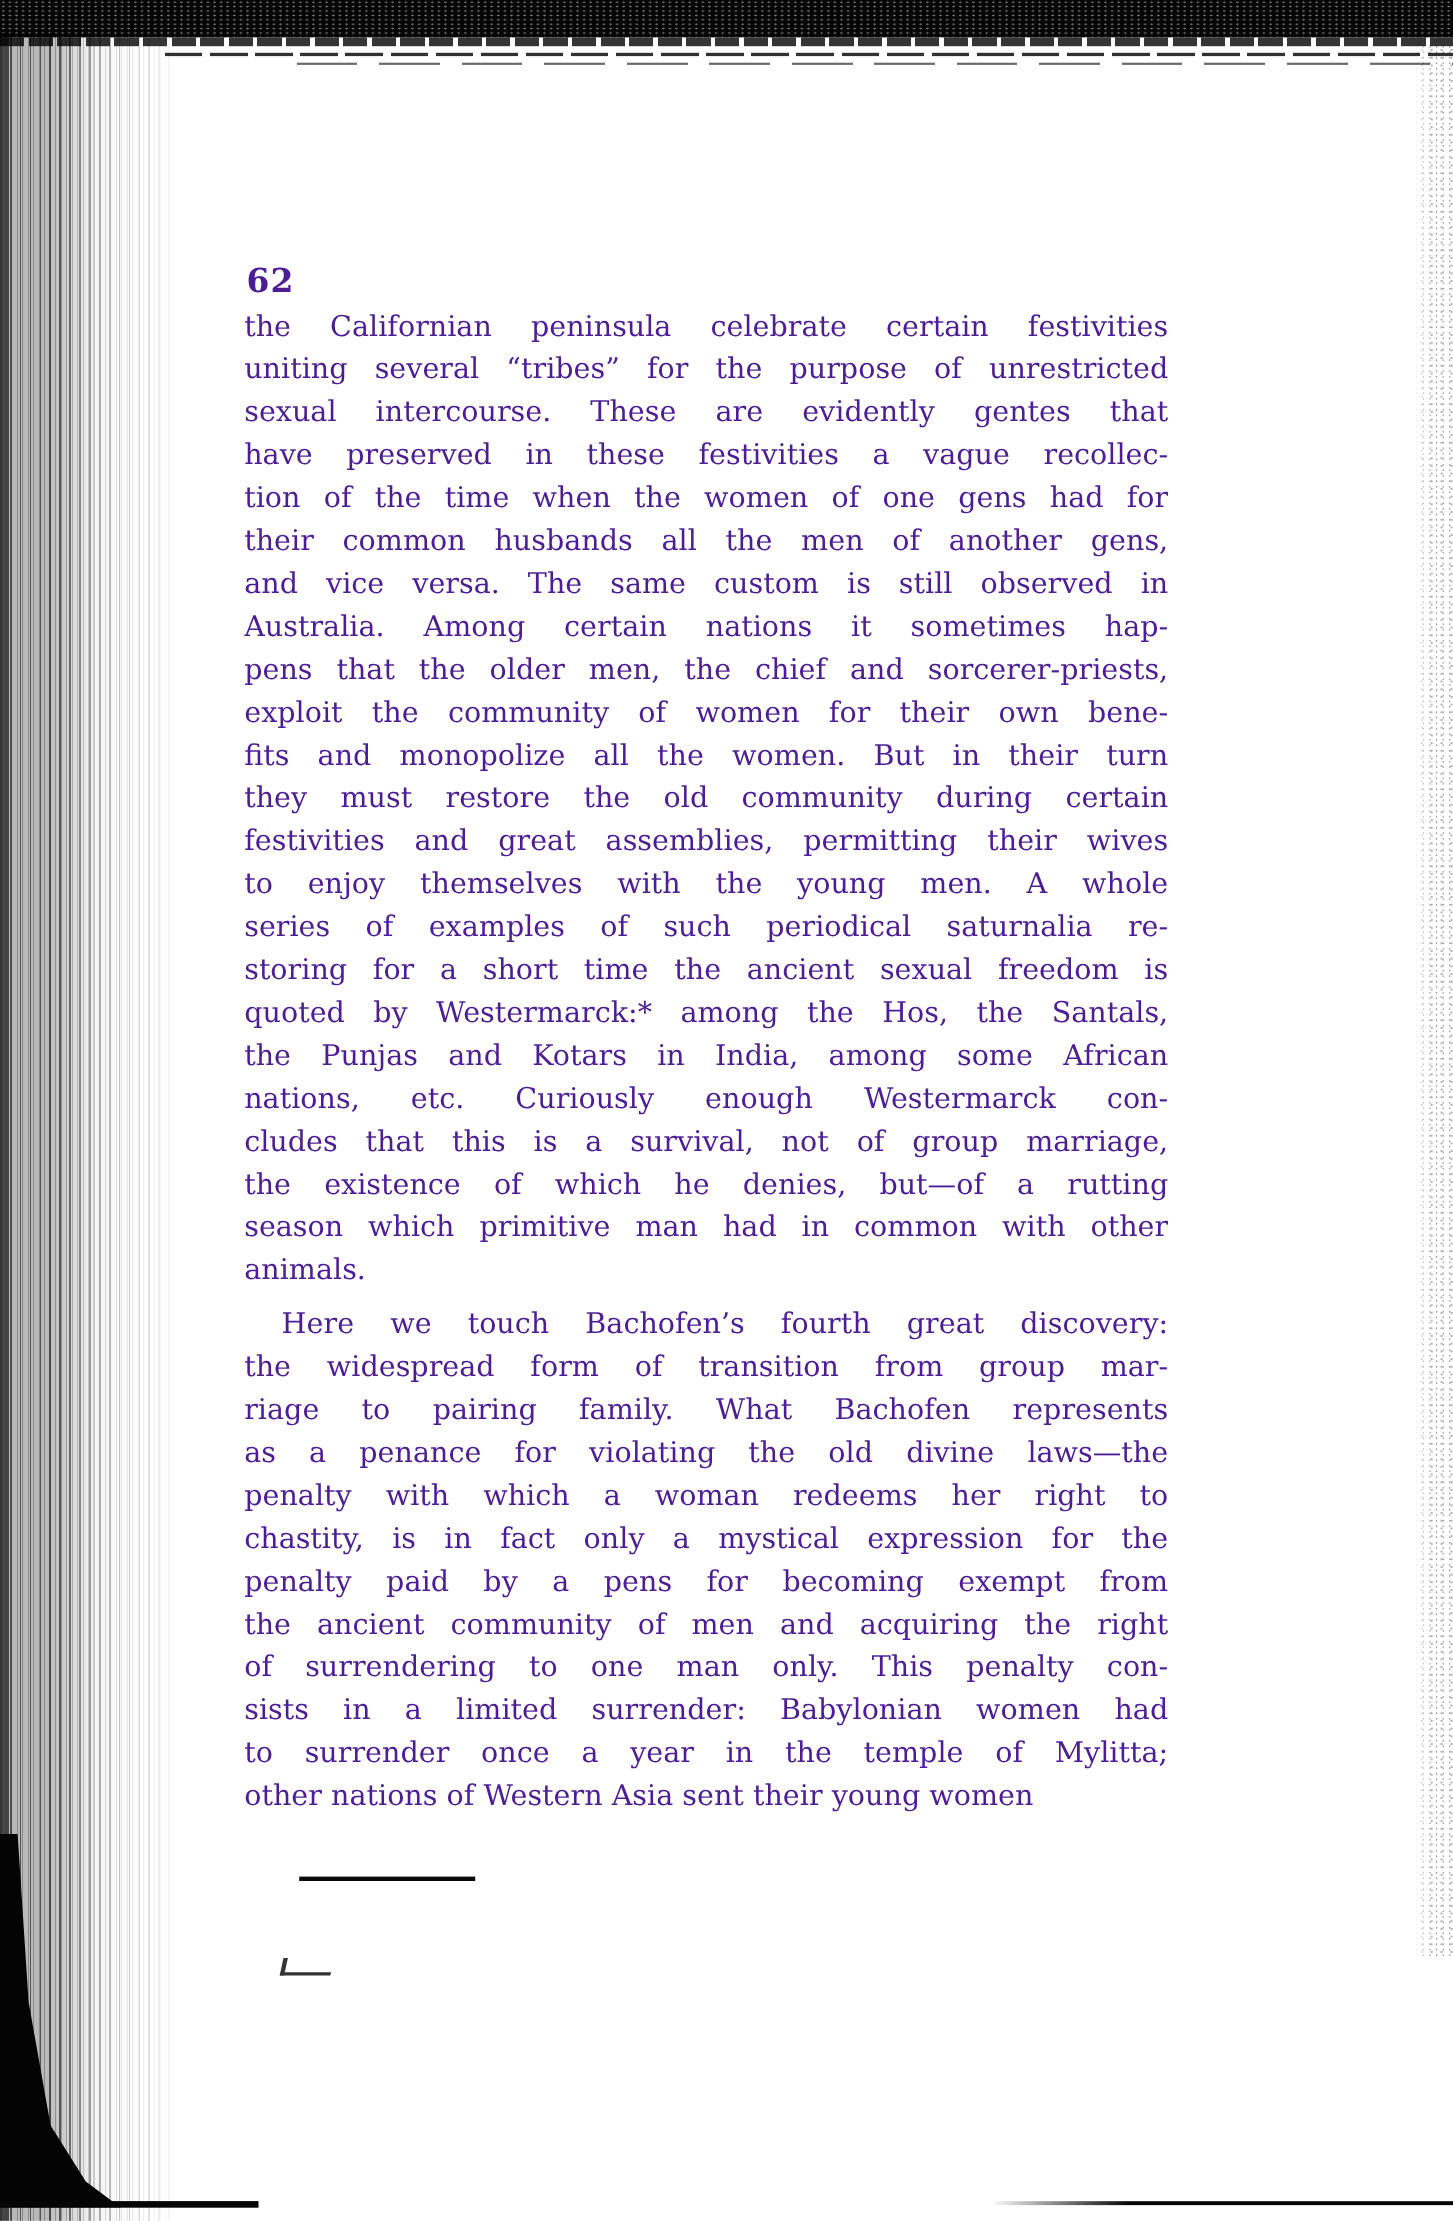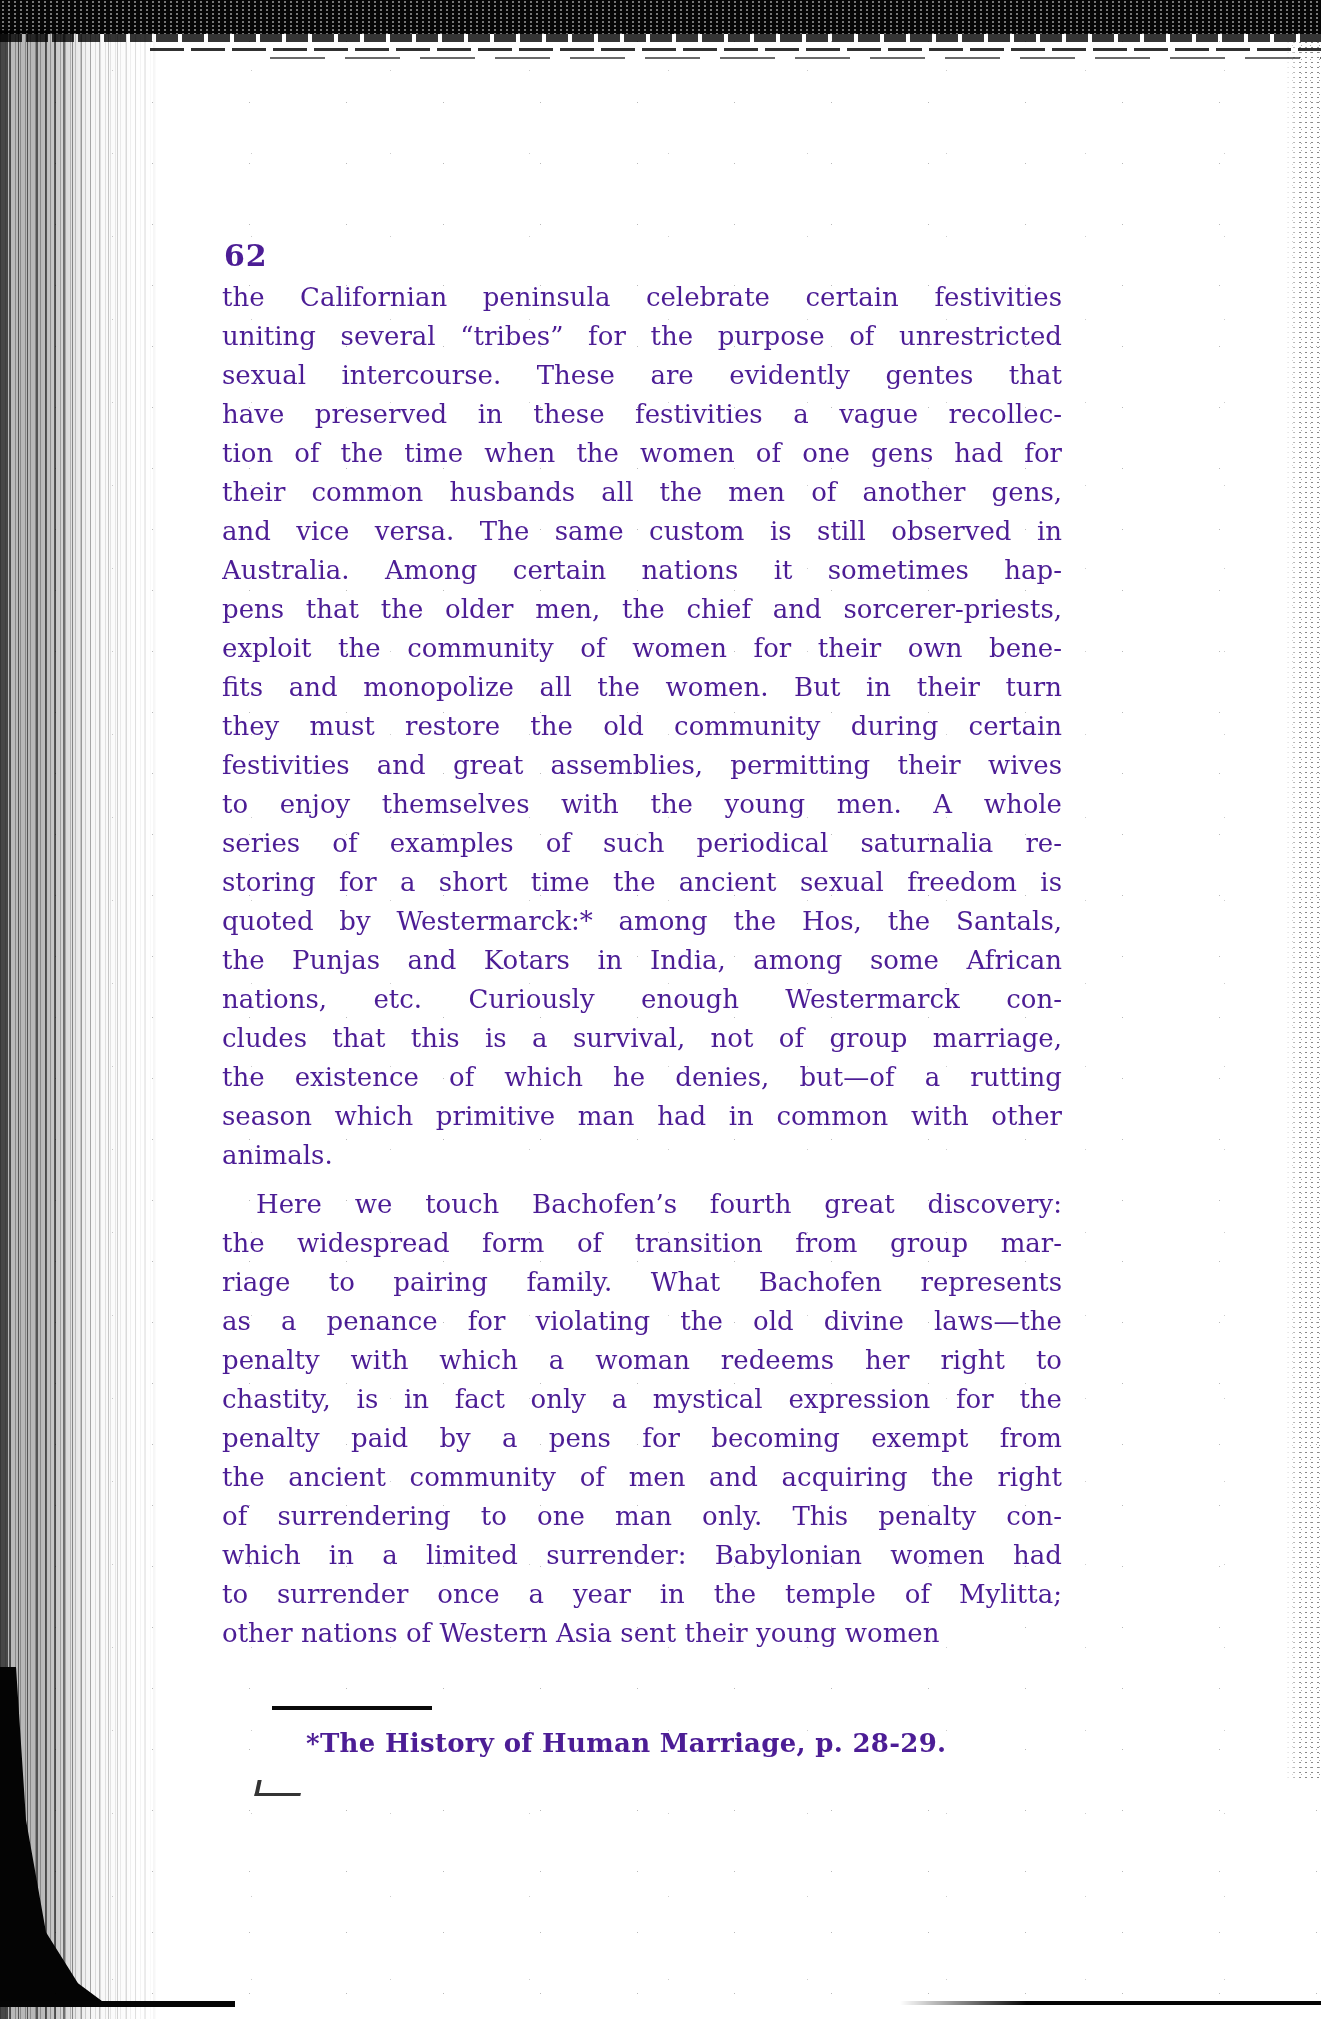--- a/index.html
+++ b/index.html
@@ -158,23 +158,22 @@
         <div class="paragraph">
           <div class="line indent">Here we touch Bachofen’s fourth great discovery:</div>
           <div class="line">the widespread form of transition from group mar-</div>
           <div class="line">riage to pairing family.  What Bachofen represents</div>
           <div class="line">as a penance for violating the old divine laws—the</div>
           <div class="line">penalty with which a woman redeems her right to</div>
           <div class="line">chastity, is in fact only a mystical expression for the</div>
           <div class="line">penalty paid by a pens for becoming exempt from</div>
           <div class="line">the ancient community of men and acquiring the right</div>
           <div class="line">of surrendering to one man only.  This penalty con-</div>
-          <div class="line">which in a limited surrender:  Babylonian women had</div>
+          <div class="line">sists in a limited surrender:  Babylonian women had</div>
           <div class="line">to surrender once a year in the temple of Mylitta;</div>
           <div class="line last">other nations of Western Asia sent their young women</div>
         </div>
       </div>
   </div>
 
   <div class="footnote-rule"></div>
-  <div class="footnote">*The History of Human Marriage, p. 28-29.</div>
 
 </div>
 
 </body></html>

